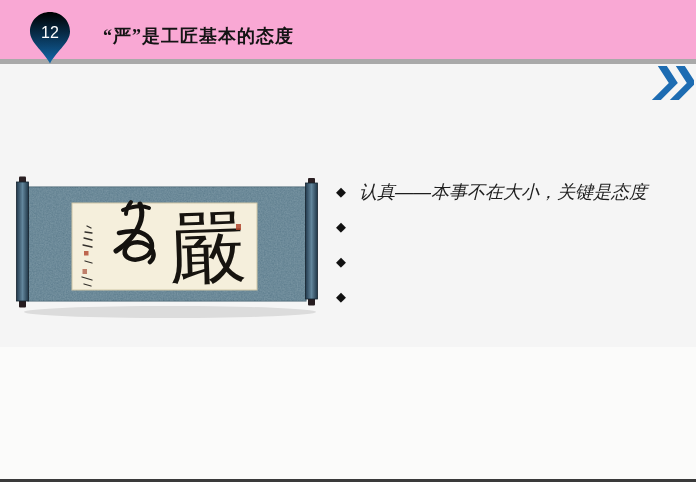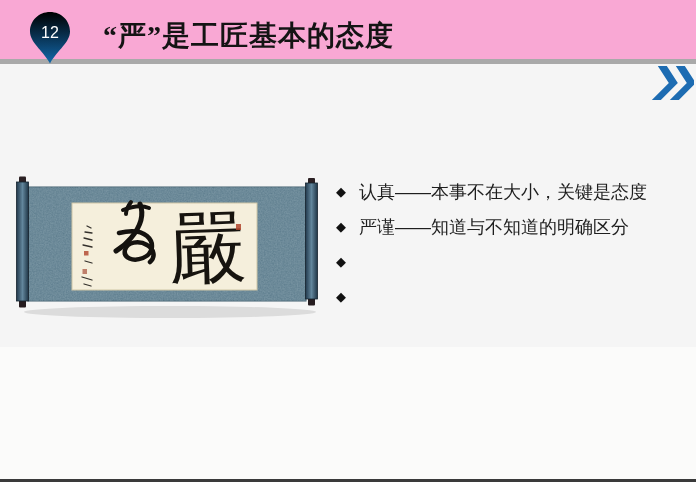--- a/index.html
+++ b/index.html
@@ -12,40 +12,40 @@
   .lower-band{position:absolute;left:0;top:347px;width:696px;height:132px;background:#fbfbfa;}
   .divider{position:absolute;left:0;top:59px;width:696px;height:5px;background:#a9a9a9;}
   .bottom-bar{position:absolute;left:0;bottom:0;width:696px;height:3px;background:#3a3a3a;}
 
   .pin{position:absolute;left:28px;top:11px;width:44px;height:54px;}
   .pin text{font-family:"Liberation Sans","DejaVu Sans",sans-serif;font-size:16px;fill:#ffffff;}
 
   .title{
     position:absolute;left:103px;top:19px;width:560px;
     font-family:"Liberation Serif","DejaVu Serif",serif;
-    font-weight:700;font-size:28px;line-height:34px;color:#141414;letter-spacing:1px;
+    font-weight:700;font-size:18px;line-height:34px;color:#141414;letter-spacing:1px;
     white-space:nowrap;
   }
 
   .chevrons{position:absolute;right:2px;top:65px;width:46px;height:36px;}
 
   .scroll-wrap{position:absolute;left:15px;top:176px;width:306px;height:150px;}
 
   .bullet-list{
     position:absolute;left:336px;top:174px;width:356px;
     list-style:none;margin:0;padding:0;
   }
   .bullet-row{
     display:flex;align-items:center;height:35px;gap:13px;
   }
   .bullet-marker{
     font-size:13px;color:#111111;flex:0 0 auto;line-height:1;
   }
   .bullet-text{
-    font-size:18px;color:#1e1e1e;line-height:1;white-space:nowrap;
+    font-size:18px;color:#1e1e1e;line-height:1;white-space:nowrap;font-style:italic;
   }
 </style>
 </head>
 <body>
 
 <div class="stage">
 
   <div class="content-bg"></div>
   <div class="lower-band"></div>
   <div class="divider"></div>
@@ -136,21 +136,20 @@
     </g>
   </svg>
 
   <ul class="bullet-list">
     <li class="bullet-row">
       <span class="bullet-marker">◆</span>
       <span class="bullet-text">认真——本事不在大小，关键是态度</span>
     </li>
     <li class="bullet-row">
       <span class="bullet-marker">◆</span>
-      <span class="bullet-text">严谨——知道与不知道的明确区分</span>
     </li>
     <li class="bullet-row">
       <span class="bullet-marker">◆</span>
     </li>
     <li class="bullet-row">
       <span class="bullet-marker">◆</span>
     </li>
   </ul>
 
 </div>

